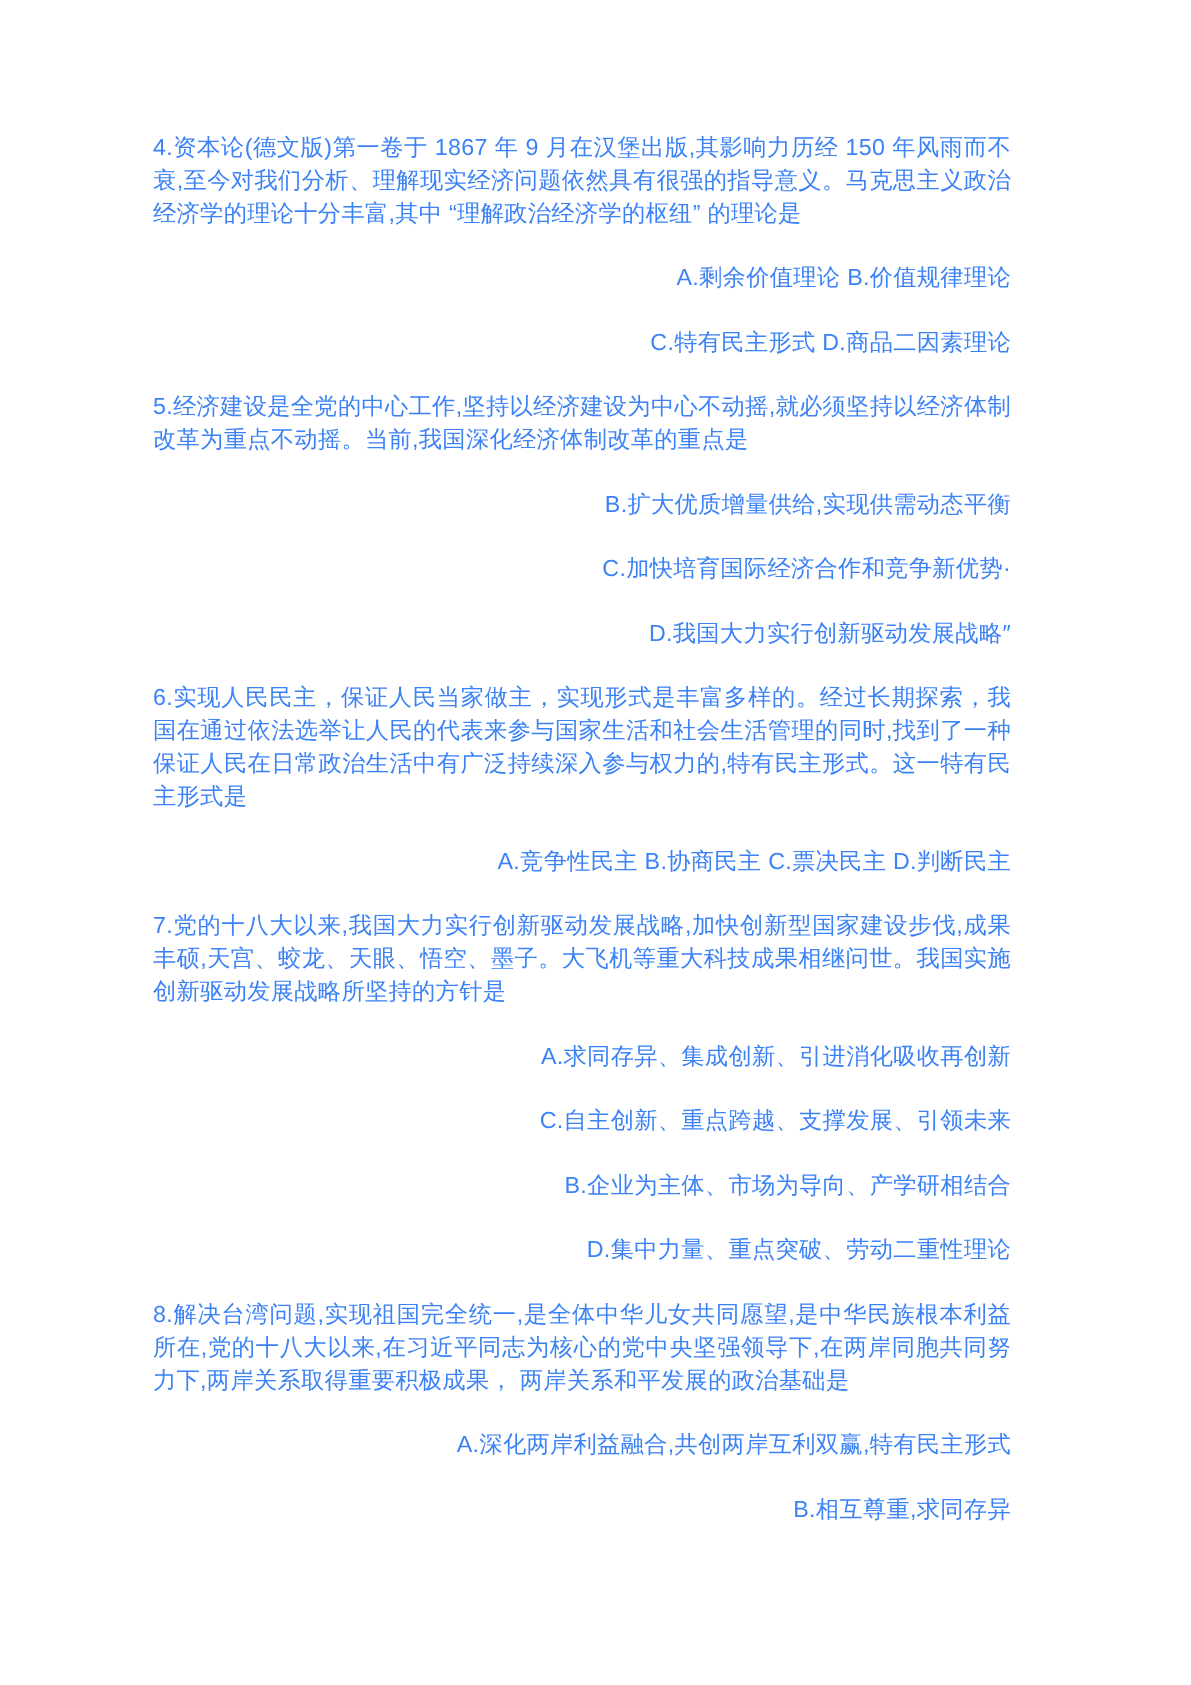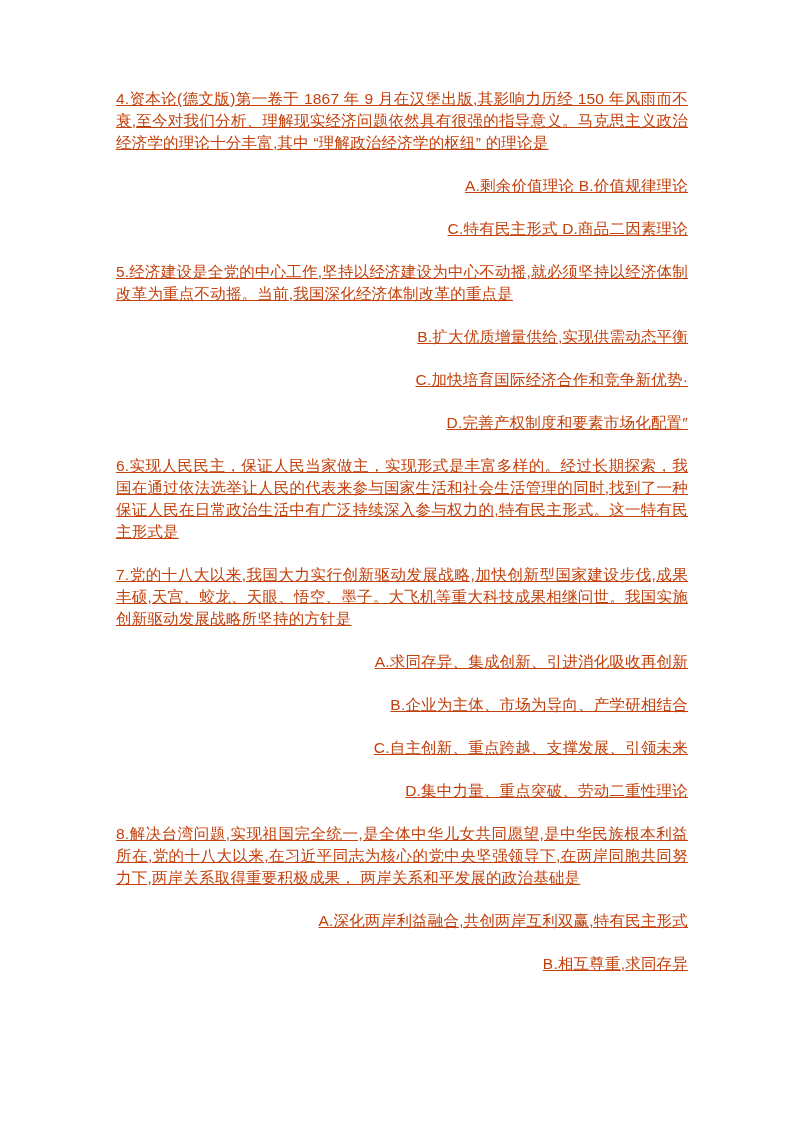--- a/index.html
+++ b/index.html
@@ -13,29 +13,28 @@
   }
   .page {
     position: absolute;
     left: 0; top: 0;
     width: 794px;
     height: 1123px;
     background: #ffffff;
   }
   .content {
     position: absolute;
-    left: 116px;
+    left: 102px;
     top: 88px;
     width: 572px;
-    color: #c2410c;
+    color: #3b82f6;
     font-size: 15.5px;
     line-height: 22px;
     letter-spacing: 0.2px;
     text-align: justify;
-    text-decoration: underline;
   }
   .question { margin: 0; }
   .stem {
     margin: 0 0 21px 0;
   }
   .option-line {
     margin: 0 0 21px 0;
     text-align: right;
   }
 </style>
@@ -47,32 +46,33 @@
   <div class="question">
     <p class="stem">4.资本论(德文版)第一卷于 1867 年 9 月在汉堡出版,其影响力历经 150 年风雨而不衰,至今对我们分析、理解现实经济问题依然具有很强的指导意义。马克思主义政治经济学的理论十分丰富,其中 “理解政治经济学的枢纽” 的理论是</p>
   <p class="option-line">A.剩余价值理论 B.价值规律理论</p>
         <p class="option-line">C.特有民主形式 D.商品二因素理论</p>
       </div>
 
   <div class="question">
     <p class="stem">5.经济建设是全党的中心工作,坚持以经济建设为中心不动摇,就必须坚持以经济体制改革为重点不动摇。当前,我国深化经济体制改革的重点是</p>
         <p class="option-line">B.扩大优质增量供给,实现供需动态平衡</p>
         <p class="option-line">C.加快培育国际经济合作和竞争新优势·</p>
-        <p class="option-line">D.完善产权制度和要素市场化配置″</p>
+        <p class="option-line">D.我国大力实行创新驱动发展战略″</p>
       </div>
 
   <div class="question">
     <p class="stem">6.实现人民民主，保证人民当家做主，实现形式是丰富多样的。经过长期探索，我国在通过依法选举让人民的代表来参与国家生活和社会生活管理的同时,找到了一种保证人民在日常政治生活中有广泛持续深入参与权力的,特有民主形式。这一特有民主形式是</p>
+  <p class="option-line">A.竞争性民主 B.协商民主 C.票决民主 D.判断民主</p>
       </div>
 
   <div class="question">
     <p class="stem">7.党的十八大以来,我国大力实行创新驱动发展战略,加快创新型国家建设步伐,成果丰硕,天宫、蛟龙、天眼、悟空、墨子。大飞机等重大科技成果相继问世。我国实施创新驱动发展战略所坚持的方针是</p>
   <p class="option-line">A.求同存异、集成创新、引进消化吸收再创新</p>
+        <p class="option-line">C.自主创新、重点跨越、支撑发展、引领未来</p>
         <p class="option-line">B.企业为主体、市场为导向、产学研相结合</p>
-        <p class="option-line">C.自主创新、重点跨越、支撑发展、引领未来</p>
         <p class="option-line">D.集中力量、重点突破、劳动二重性理论</p>
       </div>
 
   <div class="question">
     <p class="stem">8.解决台湾问题,实现祖国完全统一,是全体中华儿女共同愿望,是中华民族根本利益所在,党的十八大以来,在习近平同志为核心的党中央坚强领导下,在两岸同胞共同努力下,两岸关系取得重要积极成果， 两岸关系和平发展的政治基础是</p>
   <p class="option-line">A.深化两岸利益融合,共创两岸互利双赢,特有民主形式</p>
         <p class="option-line">B.相互尊重,求同存异</p>
       </div>
 </div>
 </div>

